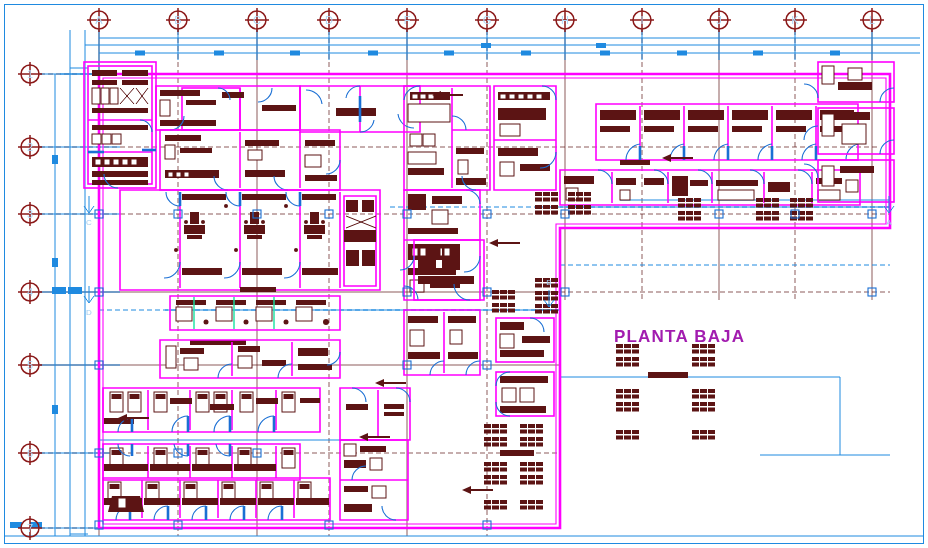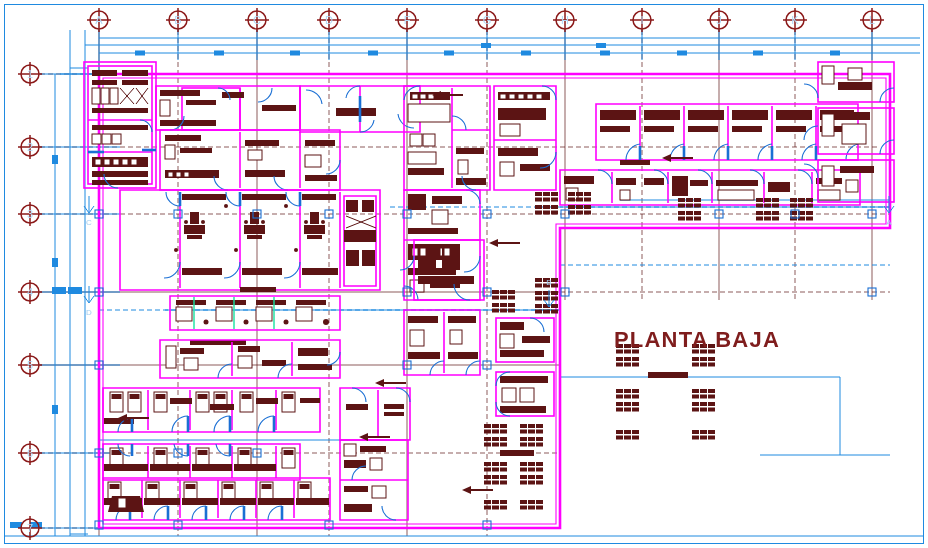--- a/index.html
+++ b/index.html
@@ -2,22 +2,22 @@
 <html><head>
 <meta charset="utf-8">
 <style>
   html,body{margin:0;padding:0;background:#ffffff;}
   body{font-family:"Liberation Sans", sans-serif;}
   #stage{position:relative;width:928px;height:548px;background:#ffffff;overflow:hidden;}
   #cad{position:absolute;left:0;top:0;width:928px;height:548px;}
   #plan-title{
     position:absolute;left:614px;top:327px;
     font-family:"Liberation Sans", sans-serif;
-    font-size:22px;font-weight:bold;letter-spacing:1.2px;
-    color:#7f1d1d;white-space:nowrap;
+    font-size:17px;font-weight:bold;letter-spacing:1.2px;
+    color:#a21caf;white-space:nowrap;
   }
 </style>
 </head>
 <body>
 
 <div id="stage">
 
   <svg id="cad" viewBox="0 0 928 548" xmlns="http://www.w3.org/2000/svg">
     <defs>
       <style>

